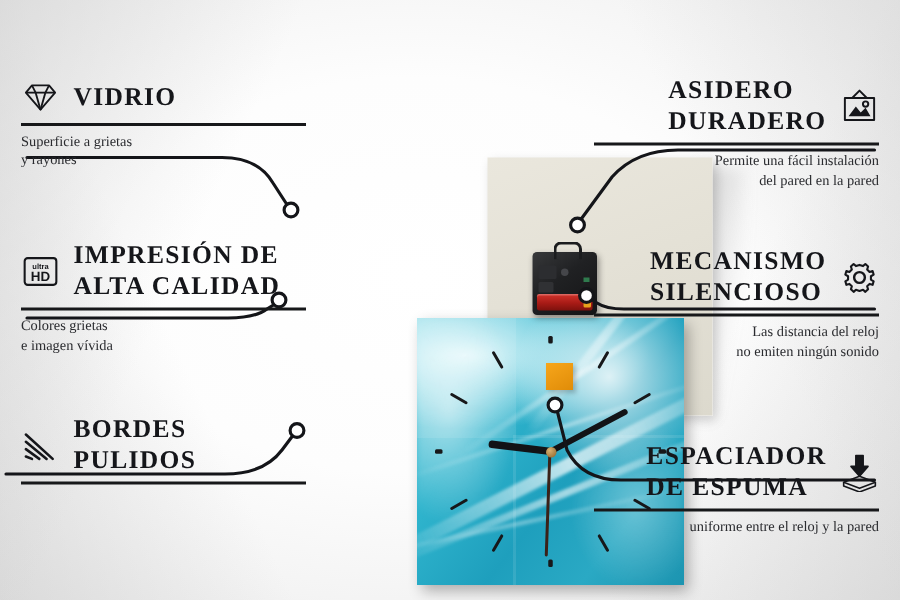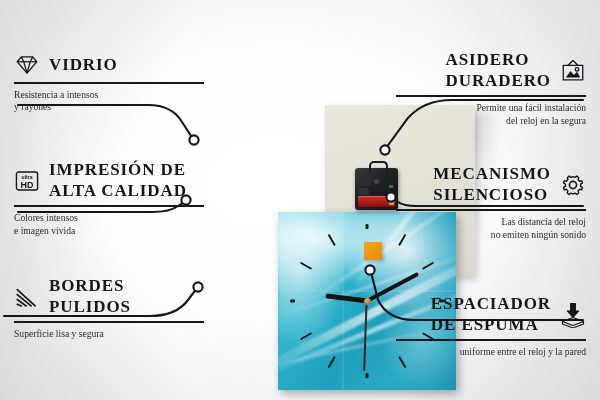--- a/index.html
+++ b/index.html
@@ -219,84 +219,81 @@
             <path d="M9 6 L12 12 L16 26"></path>
             <path d="M23 6 L20 12 L16 26"></path>
         </g>
       </svg>
       <div class="ttl">
         <div>VIDRIO</div>
       </div>
     </div>
     <div class="rule"></div>
     <div class="desc">
-      <div>Resistencia a intensos</div>
+      <div>Superficie a grietas</div>
       <div>y rayones</div>
     </div>
   </div>
 
   <div class="feat left" id="f-impresion">
     <div class="head">
       <svg class="ico" viewBox="0 0 32 32">
         <rect x="3" y="5" width="26" height="22" rx="2.5" fill="none" stroke="#15161a" stroke-width="1.7"></rect>
         <text x="16" y="14" font-family="Liberation Sans, sans-serif" font-size="6.2" font-weight="bold" text-anchor="middle" fill="#15161a">ultra</text>
         <text x="16" y="24" font-family="Liberation Sans, sans-serif" font-size="11" font-weight="bold" text-anchor="middle" fill="#15161a">HD</text>
       </svg>
       <div class="ttl">
         <div>IMPRESIÓN DE</div>
         <div>ALTA CALIDAD</div>
       </div>
     </div>
     <div class="rule"></div>
     <div class="desc">
-      <div>Colores intensos</div>
+      <div>Colores grietas</div>
       <div>e imagen vívida</div>
     </div>
   </div>
 
   <div class="feat left" id="f-bordes">
     <div class="head">
       <svg class="ico" viewBox="0 0 32 32">
         <g stroke="#15161a" stroke-width="2.1" stroke-linecap="round">
           <line x1="4" y1="7" x2="26" y2="27"></line>
           <line x1="4" y1="13" x2="21" y2="27"></line>
           <line x1="4" y1="19" x2="15" y2="27"></line>
           <line x1="4" y1="25" x2="9" y2="27"></line>
         </g>
       </svg>
       <div class="ttl">
         <div>BORDES</div>
         <div>PULIDOS</div>
       </div>
     </div>
     <div class="rule"></div>
-    <div class="desc">
-      <div>Superficie lisa y segura</div>
-    </div>
   </div>
 
   <div class="feat right" id="f-asidero">
     <div class="head">
       <div class="ttl">
         <div>ASIDERO</div>
         <div>DURADERO</div>
       </div>
       <svg class="ico" viewBox="0 0 32 32">
         <g fill="none" stroke="#15161a" stroke-width="1.6" stroke-linejoin="round">
           <path d="M10 9 L16 3 L22 9"></path>
           <rect x="4" y="9" width="24" height="18"></rect>
           <path d="M7 24 L13 16 L17 21 L21 17 L25 24 Z" fill="#15161a" stroke="none"></path>
           <circle cx="21" cy="14" r="2.2"></circle>
         </g>
       </svg>
     </div>
     <div class="rule"></div>
     <div class="desc">
       <div>Permite una fácil instalación</div>
-      <div>del reloj en la segura</div>
+      <div>del pared en la pared</div>
     </div>
   </div>
 
   <div class="feat right" id="f-mecanismo">
     <div class="head">
       <div class="ttl">
         <div>MECANISMO</div>
         <div>SILENCIOSO</div>
       </div>
       <svg class="ico" viewBox="0 0 32 32">

